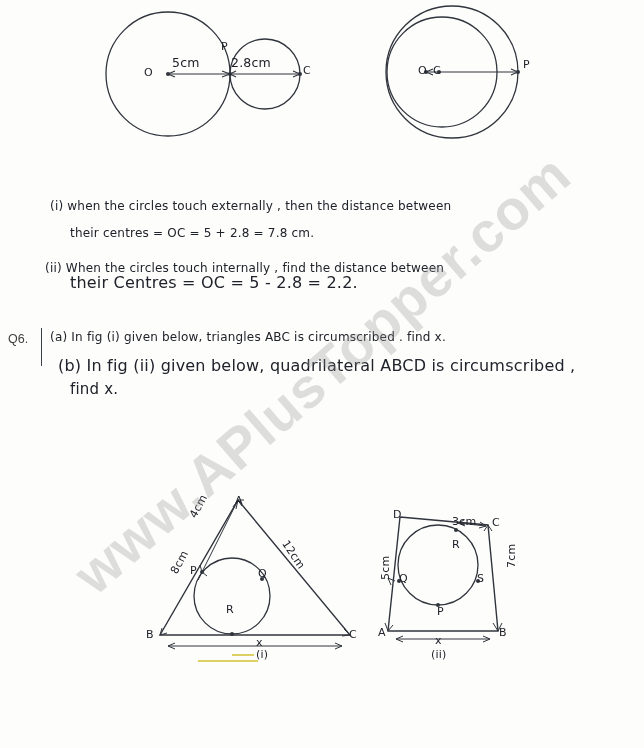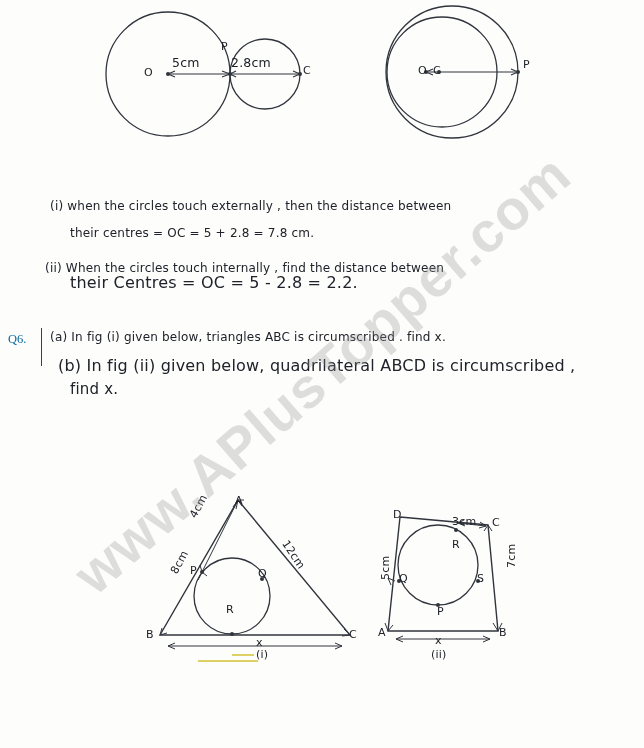--- a/index.html
+++ b/index.html
@@ -45,23 +45,23 @@
     white-space: nowrap;
     z-index: 3;
   }
   .hw.small { font-size: 11px; }
   .figwrap {
     position: absolute;
     z-index: 2;
   }
   .qlabel {
     position: absolute;
-    font-family: Liberation Serif, serif;
+    font-family: Liberation Sans, sans-serif;
     font-size: 12.5px;
-    color: #0369a1;
+    color: #404040;
     z-index: 3;
   }
   .vline {
     position: absolute;
     background: #3a3f4a;
     width: 1px;
     z-index: 3;
   }
   svg { display:block; }
   .underline-mark {

